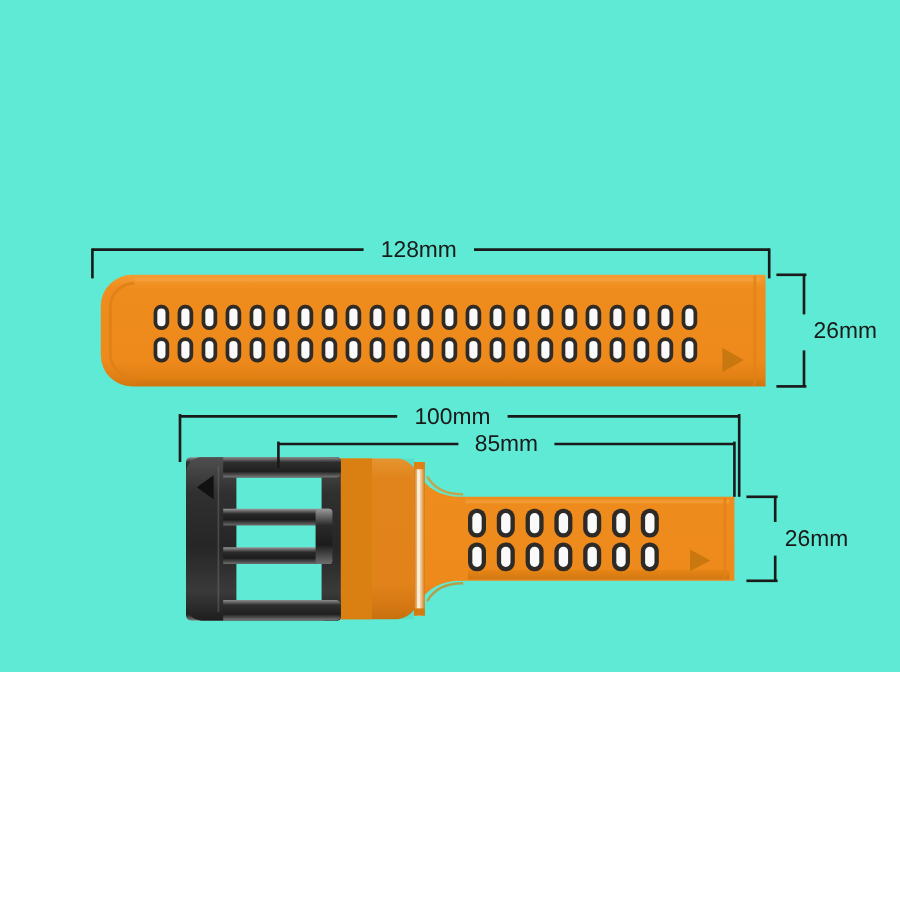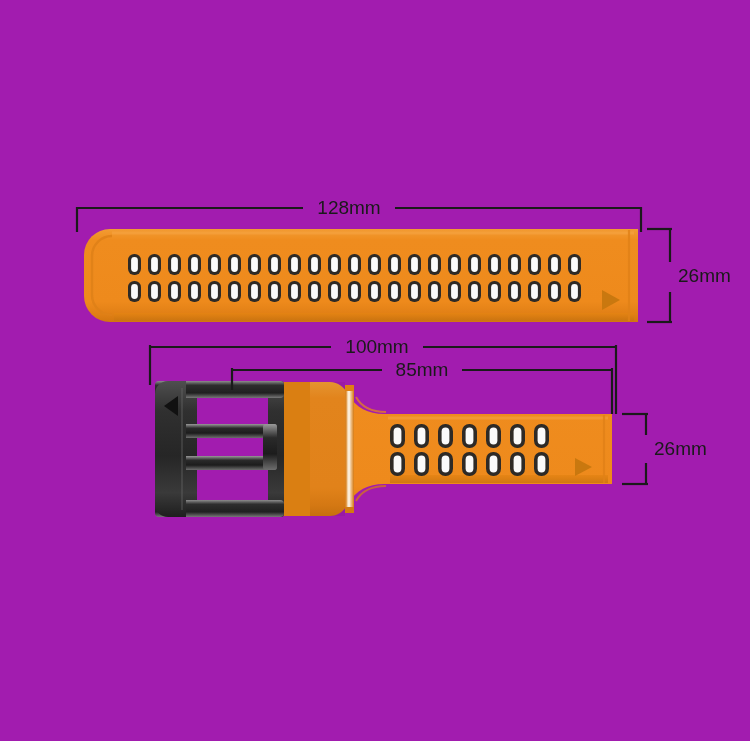--- a/index.html
+++ b/index.html
@@ -11,22 +11,22 @@
     width: 750px;
     height: 750px;
     font-family: "Liberation Sans", sans-serif;
     position: relative;
     overflow: hidden;
   }
   #stage {
     position: absolute;
     left: 0; top: 0;
     width: 750px;
-    height: 741px;
-    background: #a21caf;
+    height: 560px;
+    background: #5eead4;
   }
   svg.diagram {
     position: absolute;
     left: 0; top: 0;
     width: 750px;
     height: 750px;
     display: block;
   }
   .dim-label {
     font-family: "Liberation Sans", sans-serif;

